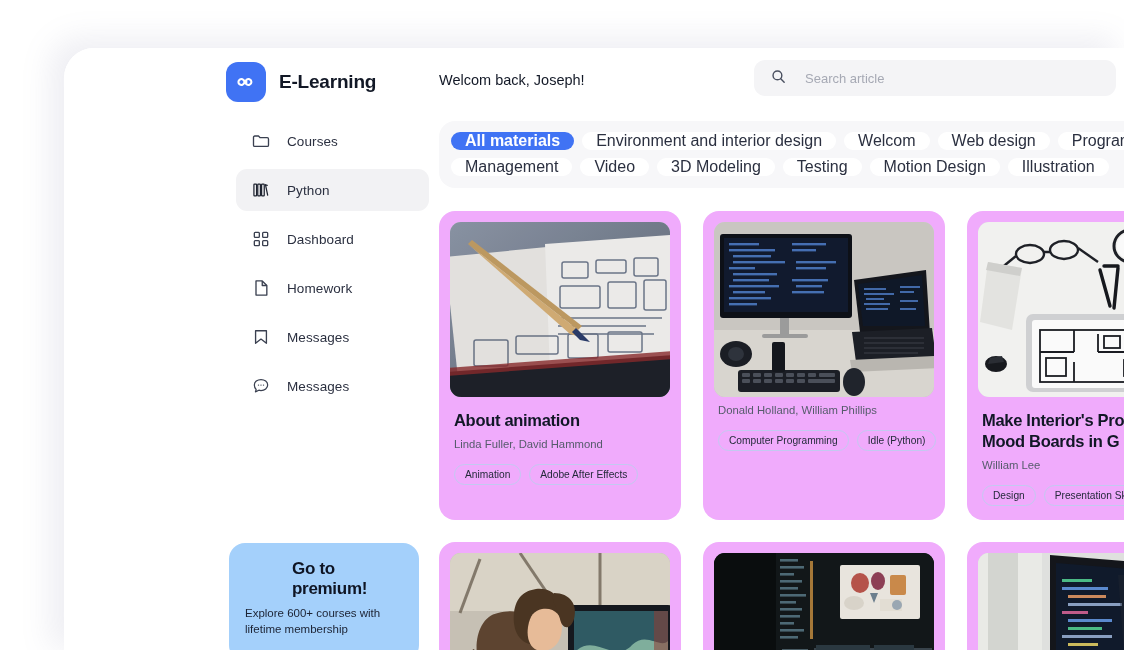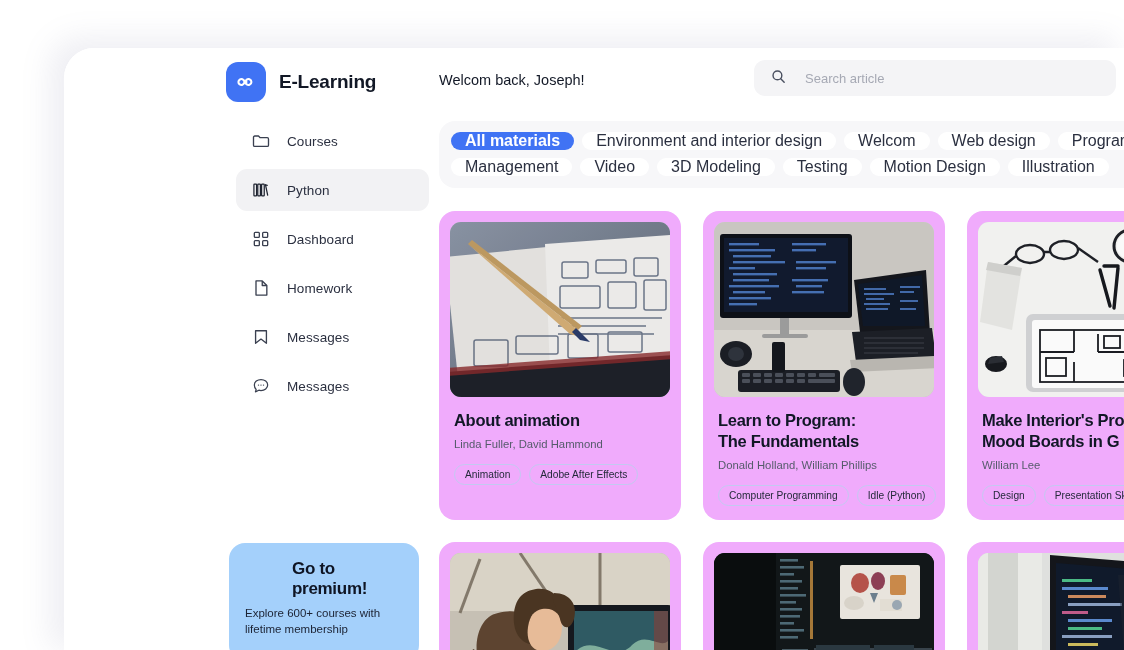--- a/index.html
+++ b/index.html
@@ -399,22 +399,20 @@
                   <rect x="72" y="157" width="8" height="4" rx="1"></rect>
                     <rect x="83" y="157" width="8" height="4" rx="1"></rect>
                   <rect x="94" y="157" width="27" height="4" rx="1"></rect>
                 </g>
                 <ellipse cx="140" cy="160" rx="11" ry="14" fill="#20242c"></ellipse>
                 <ellipse cx="22" cy="132" rx="16" ry="13" fill="#1b1e25"></ellipse>
                 <ellipse cx="22" cy="132" rx="8" ry="7" fill="#2e333c"></ellipse>
                 <rect x="58" y="120" width="13" height="30" rx="2" fill="#14171d"></rect>
               </svg>
             </div>
-            <h3 class="card-title">Learn to Program:
-The Fundamentals</h3>
             <p class="card-authors">Donald Holland, William Phillips</p>
             <div class="card-tags">
               <button class="tag">Computer Programming</button>
               <button class="tag">Idle (Python)</button>
             </div>
           </article>
 
           <article class="card">
             <div class="card-img">
               <svg viewBox="0 0 220 175" preserveAspectRatio="xMidYMid slice">

